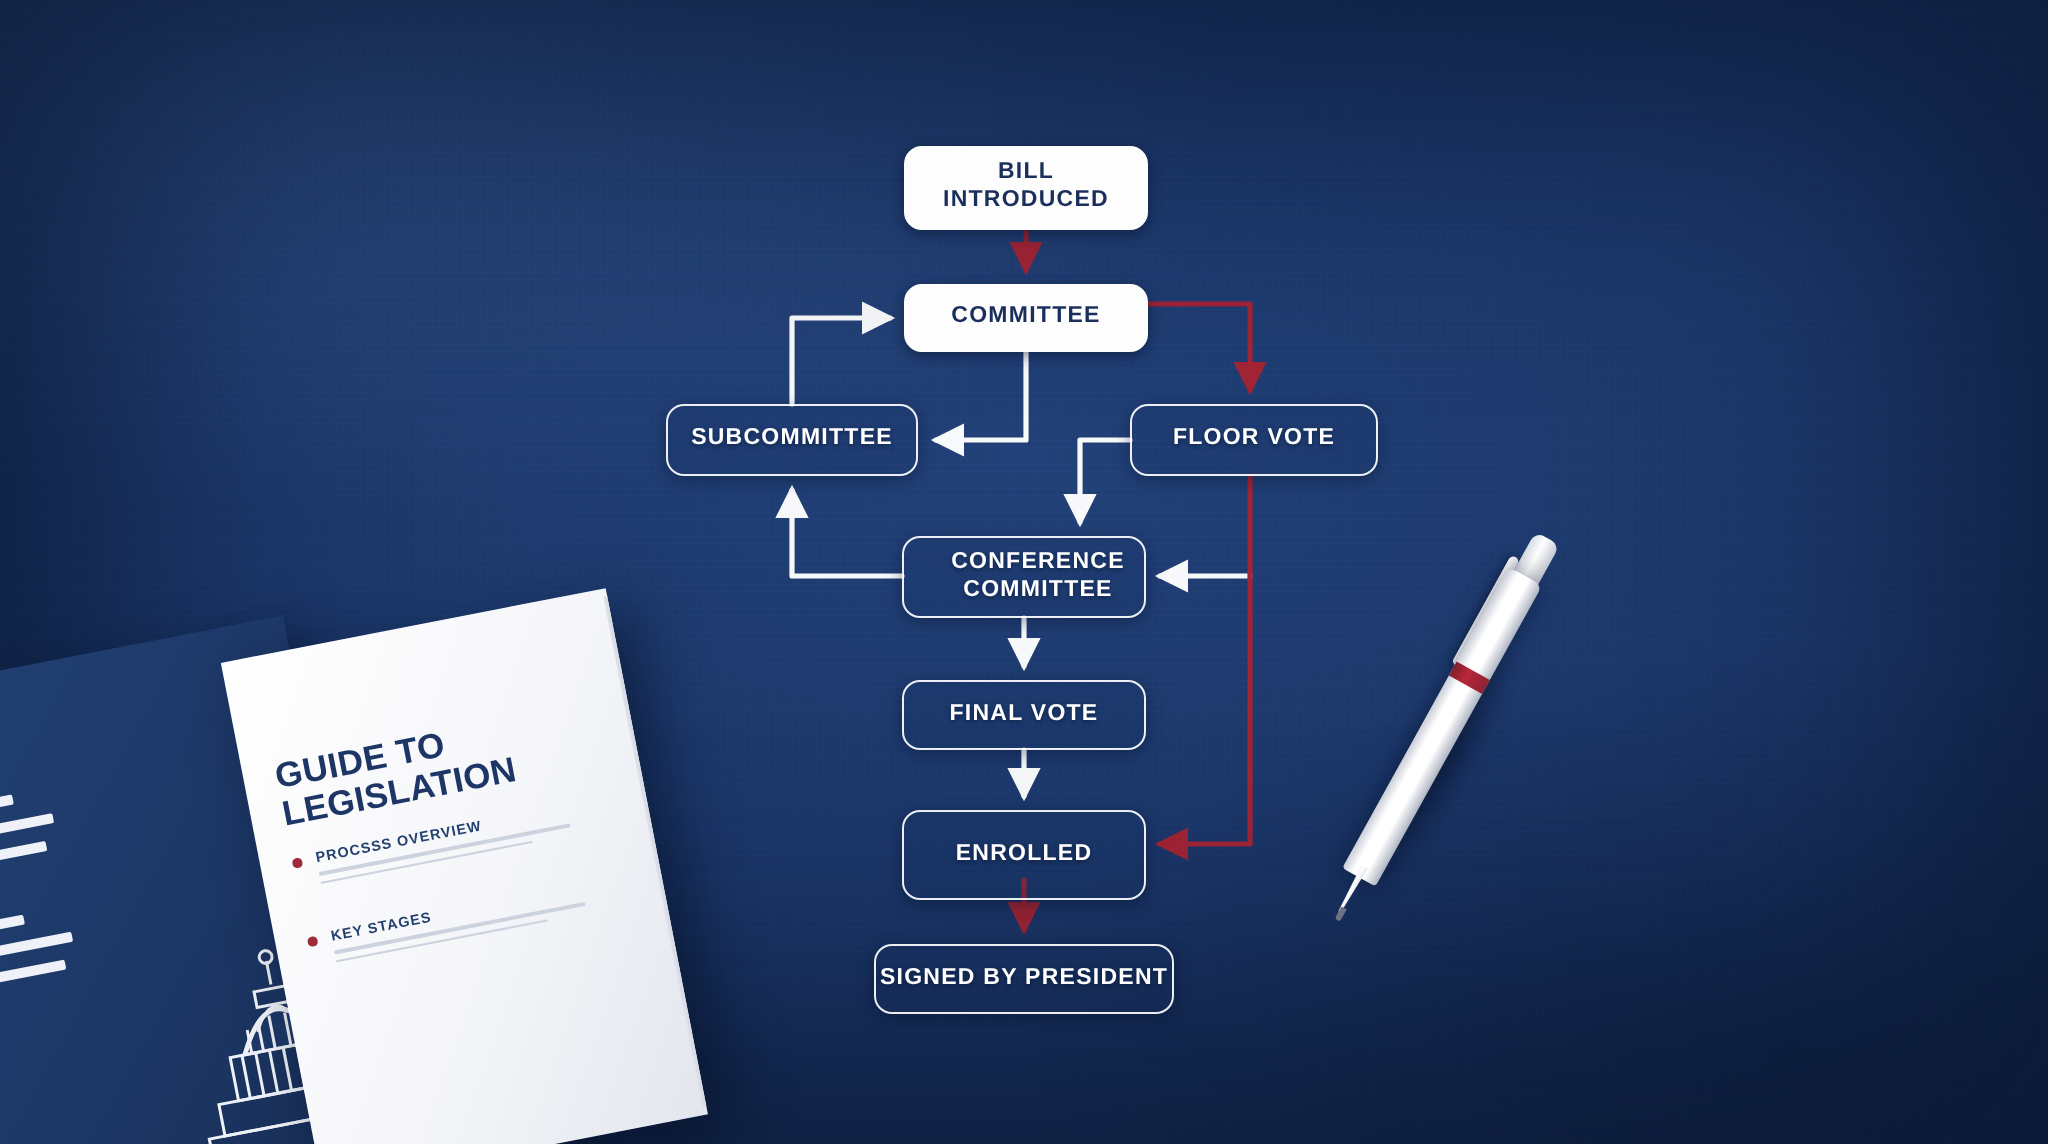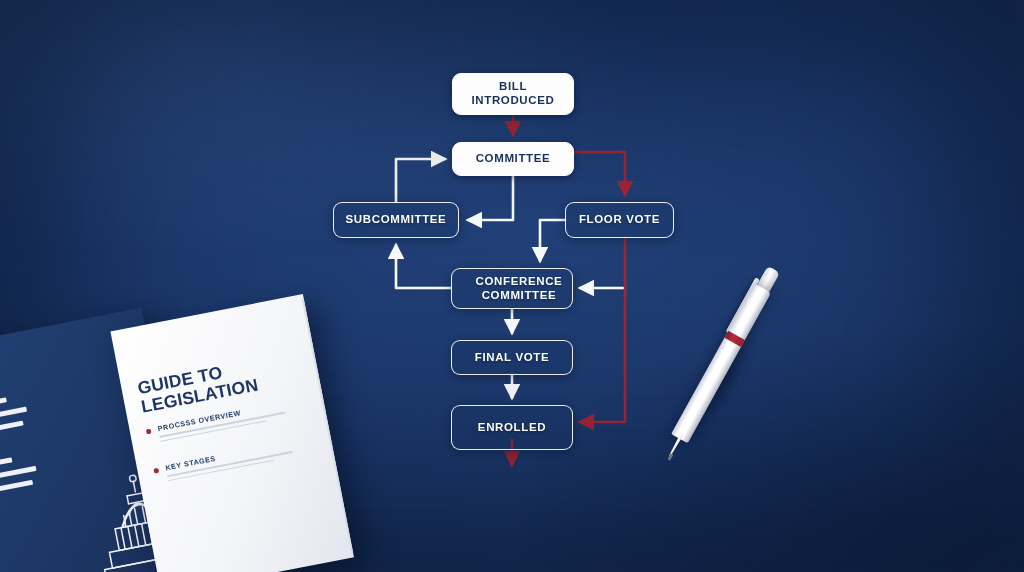--- a/index.html
+++ b/index.html
@@ -273,32 +273,35 @@
     <div class="node solid" style="left:452px;top:73px;width:122px;height:42px;">
       <span><span style="white-space:pre-line;">BILL
 INTRODUCED</span></span>
     </div>
     <div class="node solid" style="left:452px;top:142px;width:122px;height:34px;">
       <span style="white-space:pre-line;">COMMITTEE</span>
     </div>
     <div class="node outline" style="left:333px;top:202px;width:126px;height:36px;">
       <span style="white-space:pre-line;">SUBCOMMITTEE</span>
     </div>
-    <div class="node outline" style="left:565px;top:202px;width:109px;height:36px;">
+    <div class="node outline" style="left:565px;top:202px;width:124px;height:36px;">
       <span style="white-space:pre-line;">FLOOR VOTE</span>
     </div>
     <div class="node outline" style="left:451px;top:268px;width:122px;height:41px;padding-left:14px;">
       <span style="white-space:pre-line;">CONFERENCE
 COMMITTEE</span>
     </div>
     <div class="node outline" style="left:451px;top:340px;width:122px;height:35px;">
       <span style="white-space:pre-line;">FINAL VOTE</span>
     </div>
     <div class="node outline" style="left:451px;top:405px;width:122px;height:45px;">
       <span style="white-space:pre-line;">ENROLLED</span>
+    </div>
+    <div class="node outline" style="left:437px;top:472px;width:150px;height:35px;">
+      <span style="white-space:pre-line;">SIGNED BY PRESIDENT</span>
     </div>
   </div>
 
   <div id="pen-shadow"></div>
   <div id="pen">
     <span class="knock"></span>
     <span class="clip"></span>
     <span class="barrel"></span>
     <span class="band"></span>
     <span class="tip"></span>

